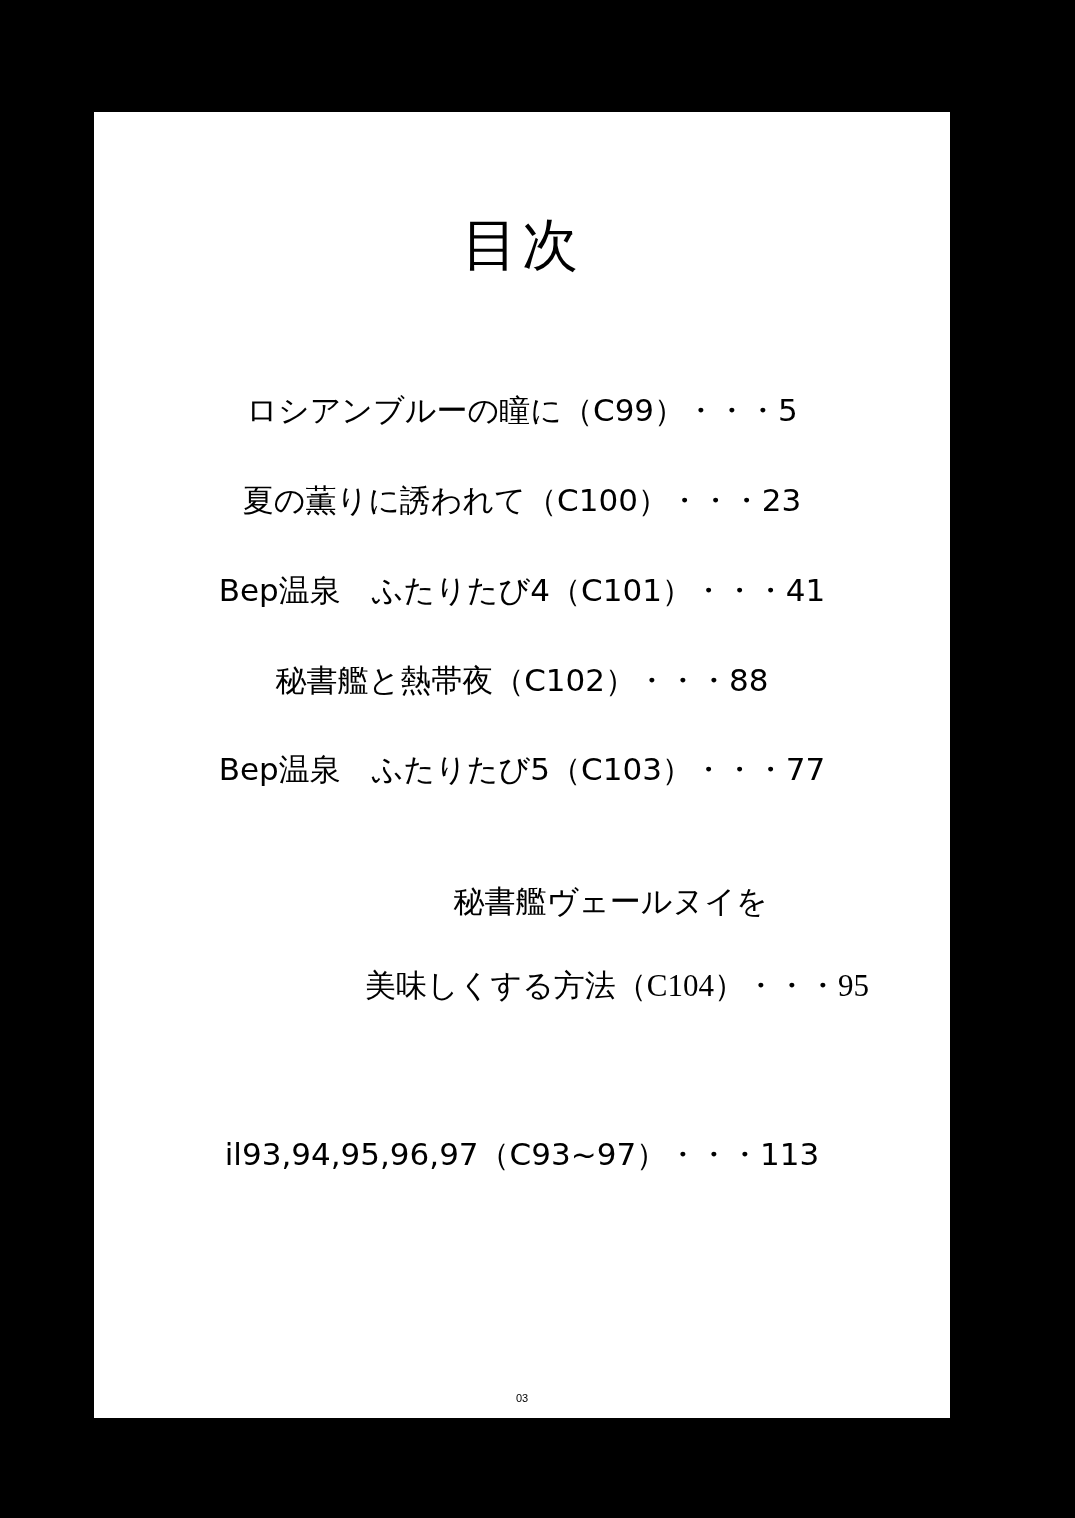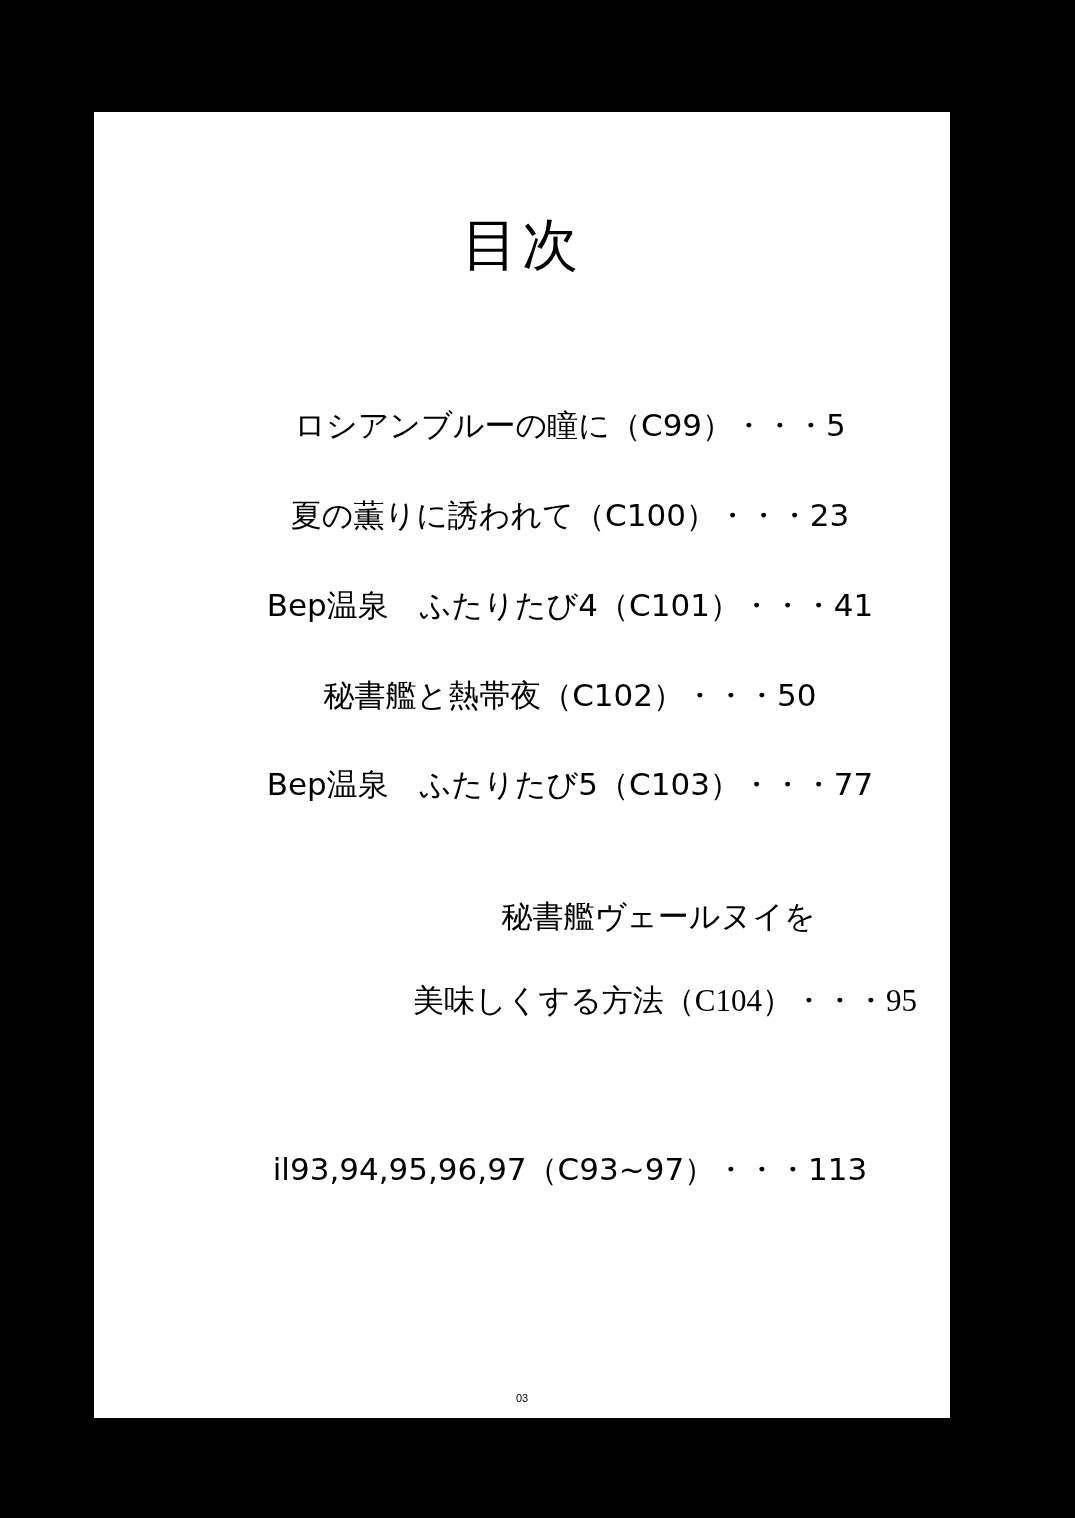--- a/index.html
+++ b/index.html
@@ -31,24 +31,23 @@
     width: 100%;
     text-align: center;
     font-size: 56px;
     font-weight: normal;
     letter-spacing: 4px;
     color: #000000;
     font-family: "DejaVu Sans", "Liberation Sans", sans-serif;
   }
   #entries {
     position: absolute;
-    top: 293px;
+    top: 278px;
     left: 0;
     width: 100%;
-    margin-left: 48px;
   }
   .entry {
     display: block;
     font-size: 31px;
     color: #000000;
     line-height: 1.35;
     margin: 0 0 48px 0;
     font-family: "DejaVu Sans", "Liberation Sans", sans-serif;
     white-space: pre;
   }
@@ -84,21 +83,21 @@
   <h1 id="toc-title">目次</h1>
 
   <div id="entries">
 
     <div class="entry center">ロシアンブルーの瞳に（C99）・・・5</div>
 
     <div class="entry center">夏の薫りに誘われて（C100）・・・23</div>
 
     <div class="entry center">Bep温泉　ふたりたび4（C101）・・・41</div>
 
-    <div class="entry center">秘書艦と熱帯夜（C102）・・・50</div>
+    <div class="entry center">秘書艦と熱帯夜（C102）・・・88</div>
 
     <div class="entry center">Bep温泉　ふたりたび5（C103）・・・77</div>
 
     <div class="entry two-line">
       <span class="line1">秘書艦ヴェールヌイを</span>
       <span class="line2">美味しくする方法（C104）・・・95</span>
     </div>
 
     <div class="entry center">il93,94,95,96,97（C93~97）・・・113</div>
 

